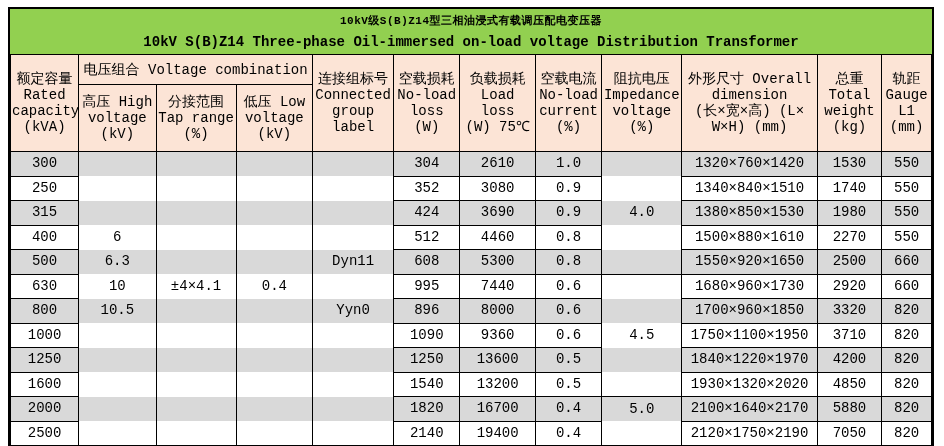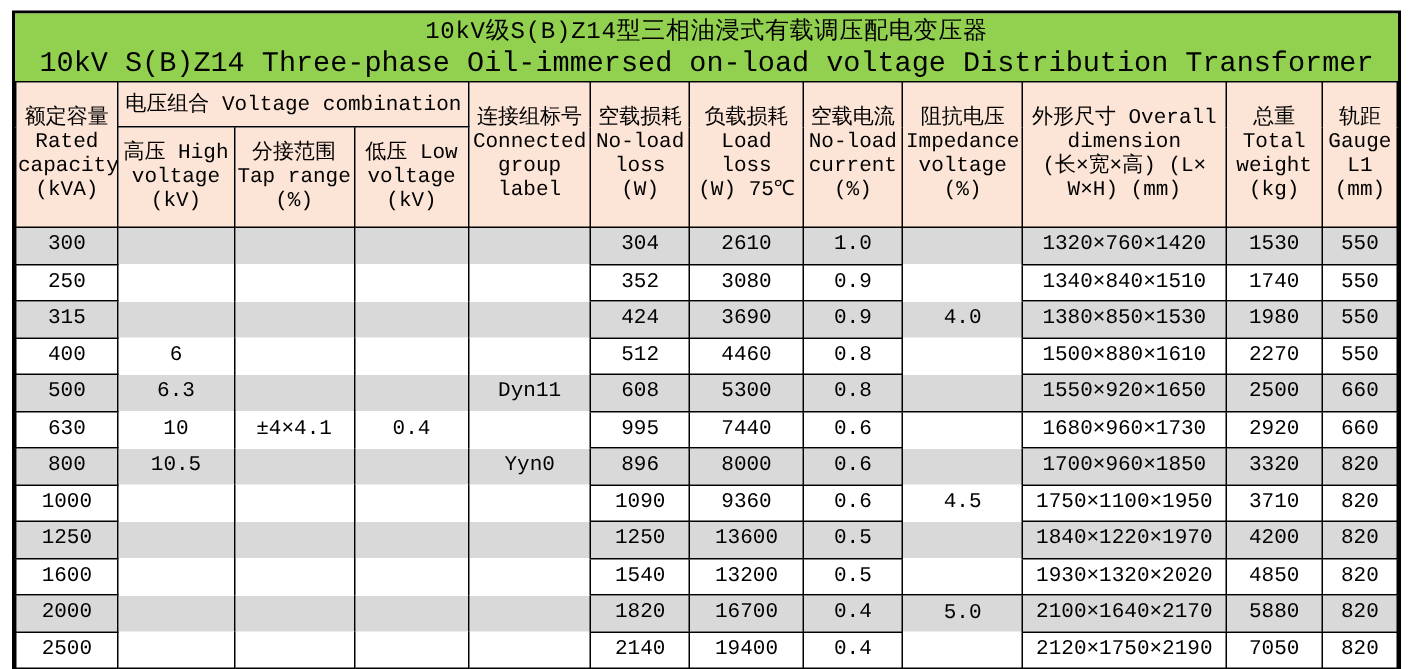--- a/index.html
+++ b/index.html
@@ -20,28 +20,28 @@
     border: 2px solid #000000;
     box-sizing: border-box;
     background: #ffffff;
   }
   .title-bar {
     background: #92D050;
     text-align: center;
     padding: 2px 0 1px 0;
   }
   .title-zh {
-    font-size: 16px;
-    font-weight: normal;
+    font-size: 11px;
+    font-weight: bold;
     line-height: 21px;
     letter-spacing: 0.5px;
   }
   .title-en {
-    font-size: 19px;
-    font-weight: 400;
+    font-size: 14px;
+    font-weight: 700;
     line-height: 21px;
   }
   table {
     border-collapse: collapse;
     table-layout: fixed;
     width: 100%;
   }
   th, td {
     border: 1px solid #000000;
     text-align: center;

